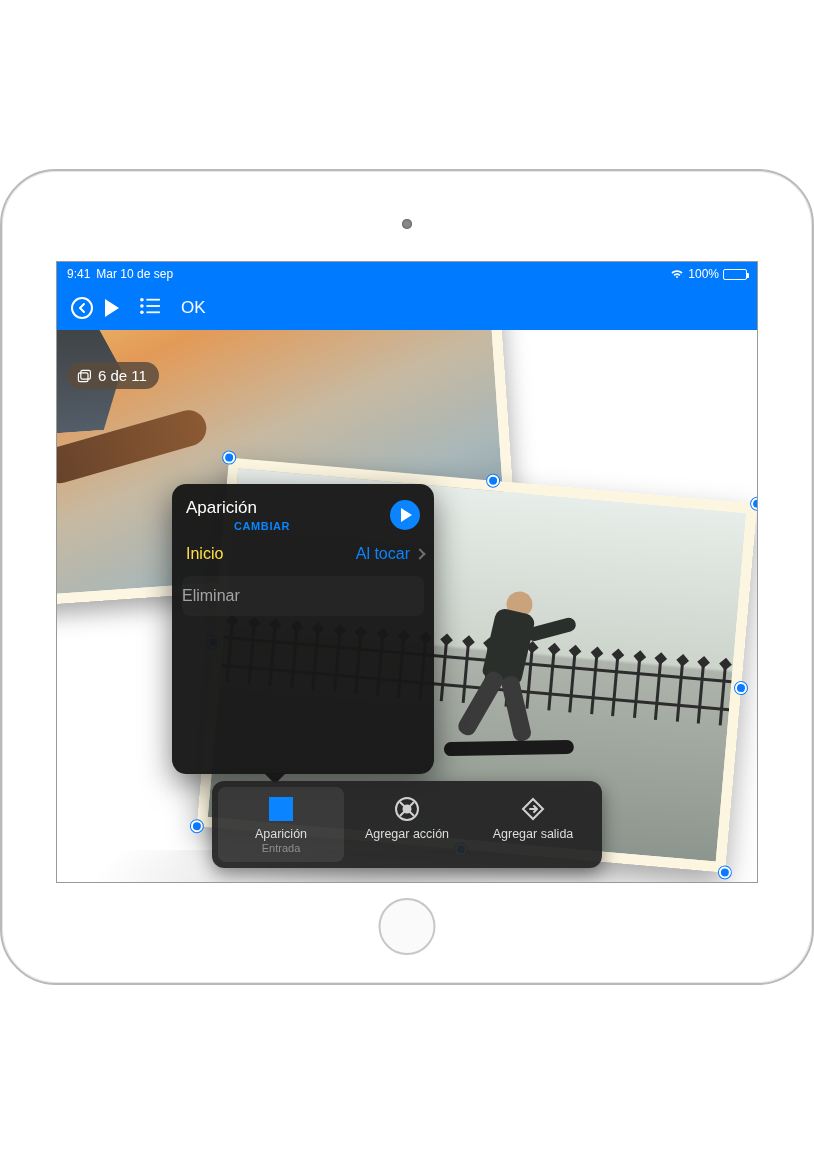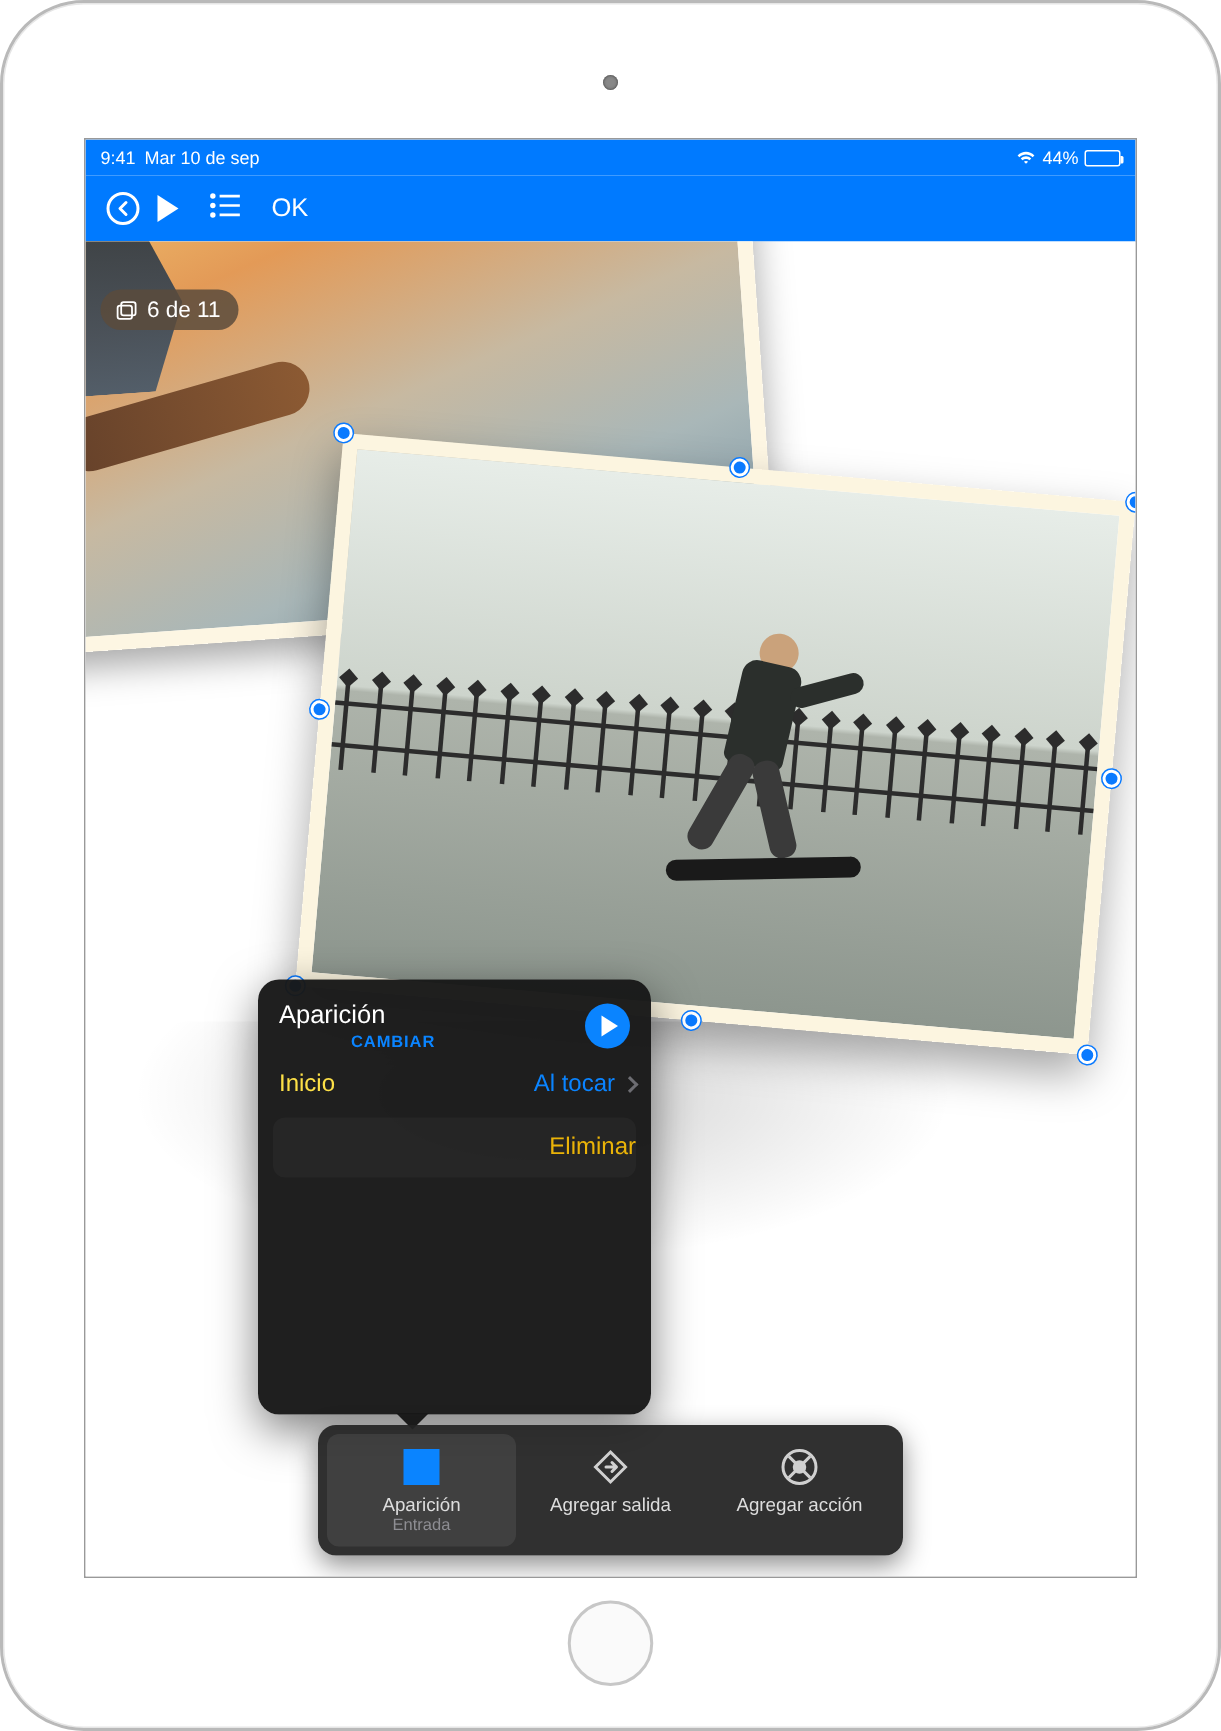--- a/index.html
+++ b/index.html
@@ -1,21 +1,21 @@
 <!DOCTYPE html>
 <html><head>
 <meta charset="utf-8">
 <style>
   * { box-sizing: border-box; margin: 0; padding: 0; }
   html, body { width: 814px; height: 1154px; font-family: -apple-system, "Helvetica Neue", Arial, sans-serif; }
   body { background: #fff; display: flex; align-items: center; justify-content: center; }
 
   
   .device {
-    width: 814px; height: 1154px;
+    width: 814px; height: 816px;
     background: #fff;
     border: 2px solid #b9b9b9;
     border-radius: 56px;
     position: relative;
     box-shadow: inset 0 0 0 1px #e6e6e6;
   }
   .camera { position:absolute; top:48px; left:50%; transform:translateX(-50%); width:10px; height:10px; background:#888; border-radius:50%; box-shadow: inset 0 0 2px #333; }
   .home-btn {
     position:absolute; bottom:28px; left:50%; transform:translateX(-50%);
     width:57px; height:57px; border:2px solid #c7c7c7; border-radius:50%;
@@ -149,22 +149,22 @@
 
   .pop-row {
     display:flex; align-items:center; justify-content:space-between;
     padding:11px 10px 11px 14px; font-size:16px;
   }
   .pop-row .label{ color:#fde047; }
   .pop-row .value{ color:#0a84ff; display:flex; align-items:center; gap:2px; font-size:16px;}
   .chevron { width:8px;height:8px;border-right:2px solid #6d6d72;border-top:2px solid #6d6d72; transform:rotate(45deg); margin-left:4px;}
 
   .pop-delete {
-    margin:2px 10px 0 10px; padding:11px 0; text-align:right;
-    color:#eab308; font-size:16px; background:rgba(255,255,255,0.03);
+    margin:2px 10px 0 10px; padding:11px 0; text-align:left;
+    color:#a3a3a3; font-size:16px; background:rgba(255,255,255,0.03);
     border-radius:8px;
   }
   .pop-spacer{ height:150px; }
 
   
   .actionbar {
     position:absolute; left:50%; transform:translateX(-50%);
     bottom:14px; background:rgba(35,35,35,0.94);
     border-radius:12px; display:flex; padding:6px;
     box-shadow:0 6px 18px rgba(0,0,0,0.45);
@@ -189,21 +189,21 @@
 
     <div class="statusbar">
       <div class="status-left">
         <span>9:41</span>
         <span>Mar 10 de sep</span>
       </div>
       <div class="status-right">
         <svg class="wifi-svg" viewBox="0 0 20 14">
             <path d="M10 13 L8 11 C9 10 11 10 12 11 Z M5 8 C8 5 12 5 15 8 L13.3 9.7 C11.5 8 8.5 8 6.7 9.7 Z M2 5 C6.5 0.5 13.5 0.5 18 5 L16.3 6.7 C12.8 3.2 7.2 3.2 3.7 6.7 Z"></path>
           </svg>
-        <span>44%</span>
+        <span>100%</span>
         <span class="battery"><span class="battery-fill"></span></span>
       </div>
     </div>
 
     <div class="toolbar">
       <div class="tb-back">
         <svg viewBox="0 0 24 24">
           <circle cx="12" cy="12" r="10"></circle>
           <path d="M14 8 L10 12 L14 16" stroke-linecap="round" stroke-linejoin="round"></path>
         </svg>
@@ -314,35 +314,35 @@
         <div class="ab-item selected">
           <div class="ab-icon">
               <div class="sq-blue"></div>
             </div>
           <div>Aparición</div>
           <div class="ab-sub">Entrada</div>
         </div>
         <div class="ab-item">
           <div class="ab-icon">
             <svg class="ab-svg" viewBox="0 0 26 26">
-              <path d="M13 3 L23 13 L13 23 L3 13 Z" fill="none" stroke="#d0d0d0" stroke-width="2"></path>
-              <path d="M10 13 L16 13 M14 10 L17 13 L14 16" fill="none" stroke="#d0d0d0" stroke-width="2" stroke-linecap="round" stroke-linejoin="round"></path>
-            </svg>
-          </div>
-          <div>Agregar salida</div>
-        </div>
-        <div class="ab-item">
-          <div class="ab-icon">
-            <svg class="ab-svg" viewBox="0 0 26 26">
               <circle cx="13" cy="13" r="11" fill="none" stroke="#d0d0d0" stroke-width="2"></circle>
               <path d="M13 3 L13 23 M3 13 L23 13" stroke="#d0d0d0" stroke-width="2" transform="rotate(45 13 13)"></path>
               <circle cx="13" cy="13" r="4.5" fill="#d0d0d0"></circle>
             </svg>
           </div>
           <div>Agregar acción</div>
         </div>
+        <div class="ab-item">
+          <div class="ab-icon">
+            <svg class="ab-svg" viewBox="0 0 26 26">
+              <path d="M13 3 L23 13 L13 23 L3 13 Z" fill="none" stroke="#d0d0d0" stroke-width="2"></path>
+              <path d="M10 13 L16 13 M14 10 L17 13 L14 16" fill="none" stroke="#d0d0d0" stroke-width="2" stroke-linecap="round" stroke-linejoin="round"></path>
+            </svg>
+          </div>
+          <div>Agregar salida</div>
+        </div>
       </div>
 
     </div>
   </div>
 
   <div class="home-btn"></div>
 </div>
 
 </body></html>

